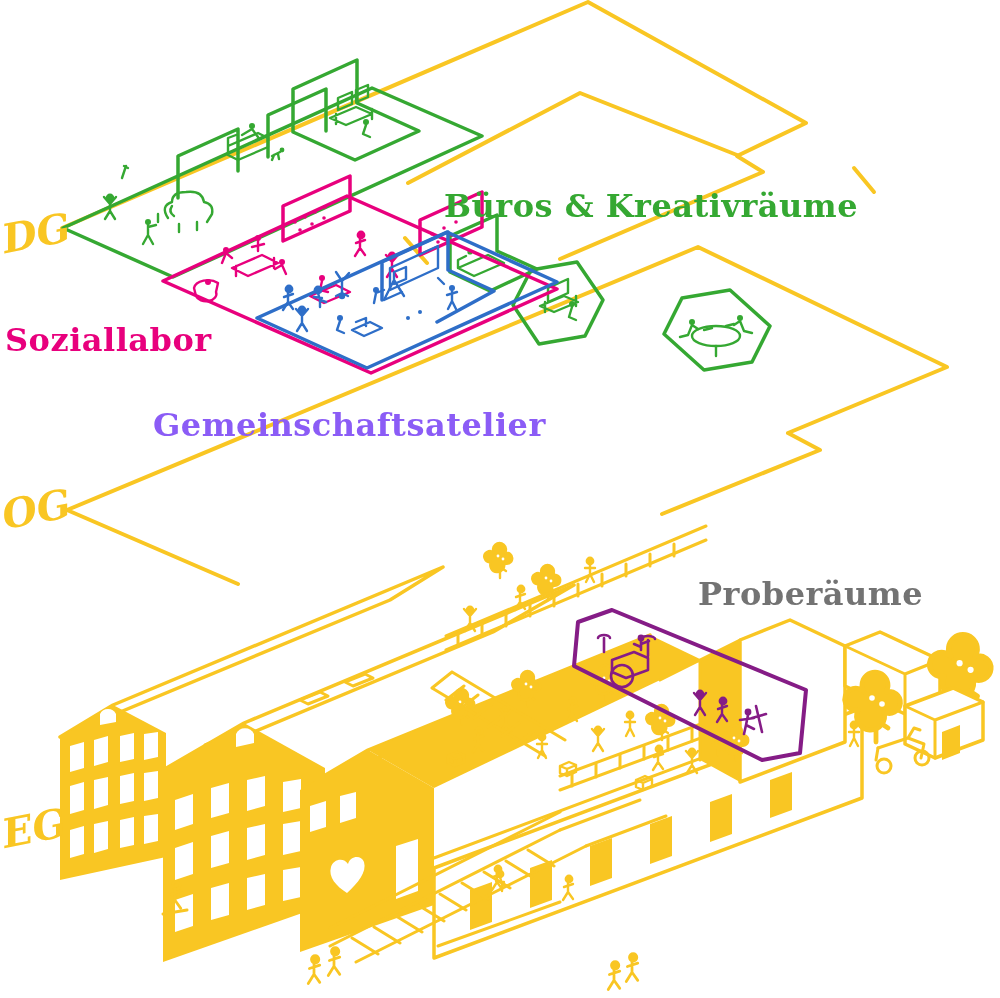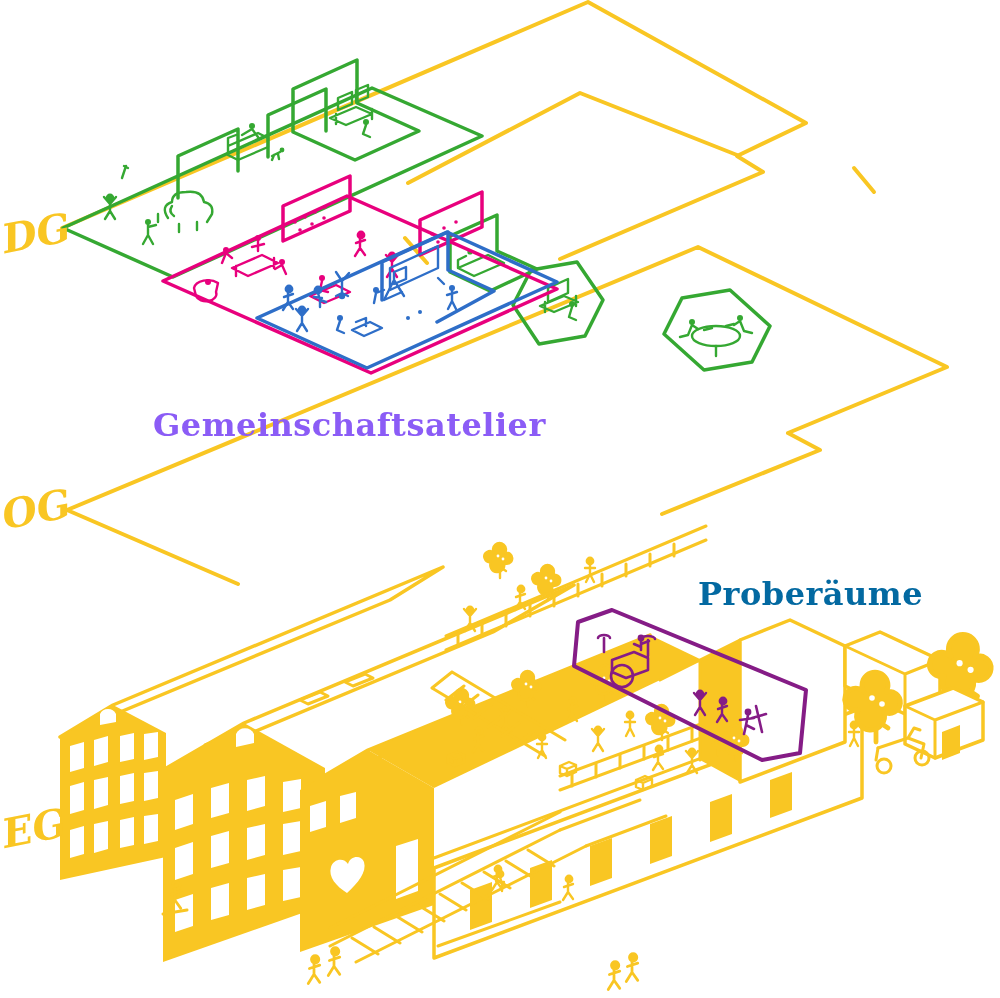--- a/index.html
+++ b/index.html
@@ -6,21 +6,21 @@
   .stage{position:relative;width:1000px;height:998px;background:#fff;overflow:hidden;
          font-family:"DejaVu Serif","Liberation Serif",serif;}
   .stage svg{position:absolute;left:0;top:0;}
   .zone-label{position:absolute;font-weight:bold;font-size:32px;letter-spacing:.5px;
               white-space:nowrap;line-height:1;}
   .floor-label{position:absolute;font-weight:bold;font-style:italic;font-size:40px;
                color:#F9C623;transform:rotate(-11deg);line-height:1;}
   .lbl-green{color:#35A832;}
   .lbl-pink{color:#E8007D;}
   .lbl-blue{color:#8b5cf6;}
-  .lbl-purple{color:#0369a1;}
+  .lbl-purple{color:#737373;}
   
   .y{stroke:#F9C623;fill:none;stroke-width:4;stroke-linecap:round;stroke-linejoin:round;}
   .yt{stroke:#F9C623;fill:none;stroke-width:3;stroke-linecap:round;stroke-linejoin:round;}
   .yf{fill:#F9C623;stroke:none;}
   .wf{fill:#ffffff;stroke:none;}
   .wo{fill:#ffffff;stroke:#F9C623;stroke-width:3.5;stroke-linejoin:round;}
   .g{stroke:#35A832;fill:none;stroke-width:3.5;stroke-linecap:round;stroke-linejoin:round;}
   .g2{stroke:#35A832;fill:none;stroke-width:2.4;stroke-linecap:round;stroke-linejoin:round;}
   .gf{fill:#35A832;stroke:none;}
   .p{stroke:#E8007D;fill:none;stroke-width:3.5;stroke-linecap:round;stroke-linejoin:round;}
@@ -370,16 +370,18 @@
   <use href="#sitter" class="fig fig-b" x="320" y="300"></use>
   <use href="#walker" class="fig fig-b" x="288" y="300"></use>
 </g>
 
 </svg>
 
 <div class="floor-label" style="left:2px;top:213px;">DG</div>
 <div class="floor-label" style="left:2px;top:489px;">OG</div>
 <div class="floor-label" style="left:2px;top:808px;">EG</div>
 
+<div class="zone-label lbl-green" style="left:444px;top:190px;">Büros &amp; Kreativräume</div>
+<div class="zone-label lbl-pink" style="left:5px;top:324px;">Soziallabor</div>
 <div class="zone-label lbl-blue" style="left:153px;top:409px;">Gemeinschaftsatelier</div>
 <div class="zone-label lbl-purple" style="left:698px;top:578px;">Proberäume</div>
 
 </div>
 
 </body></html>

